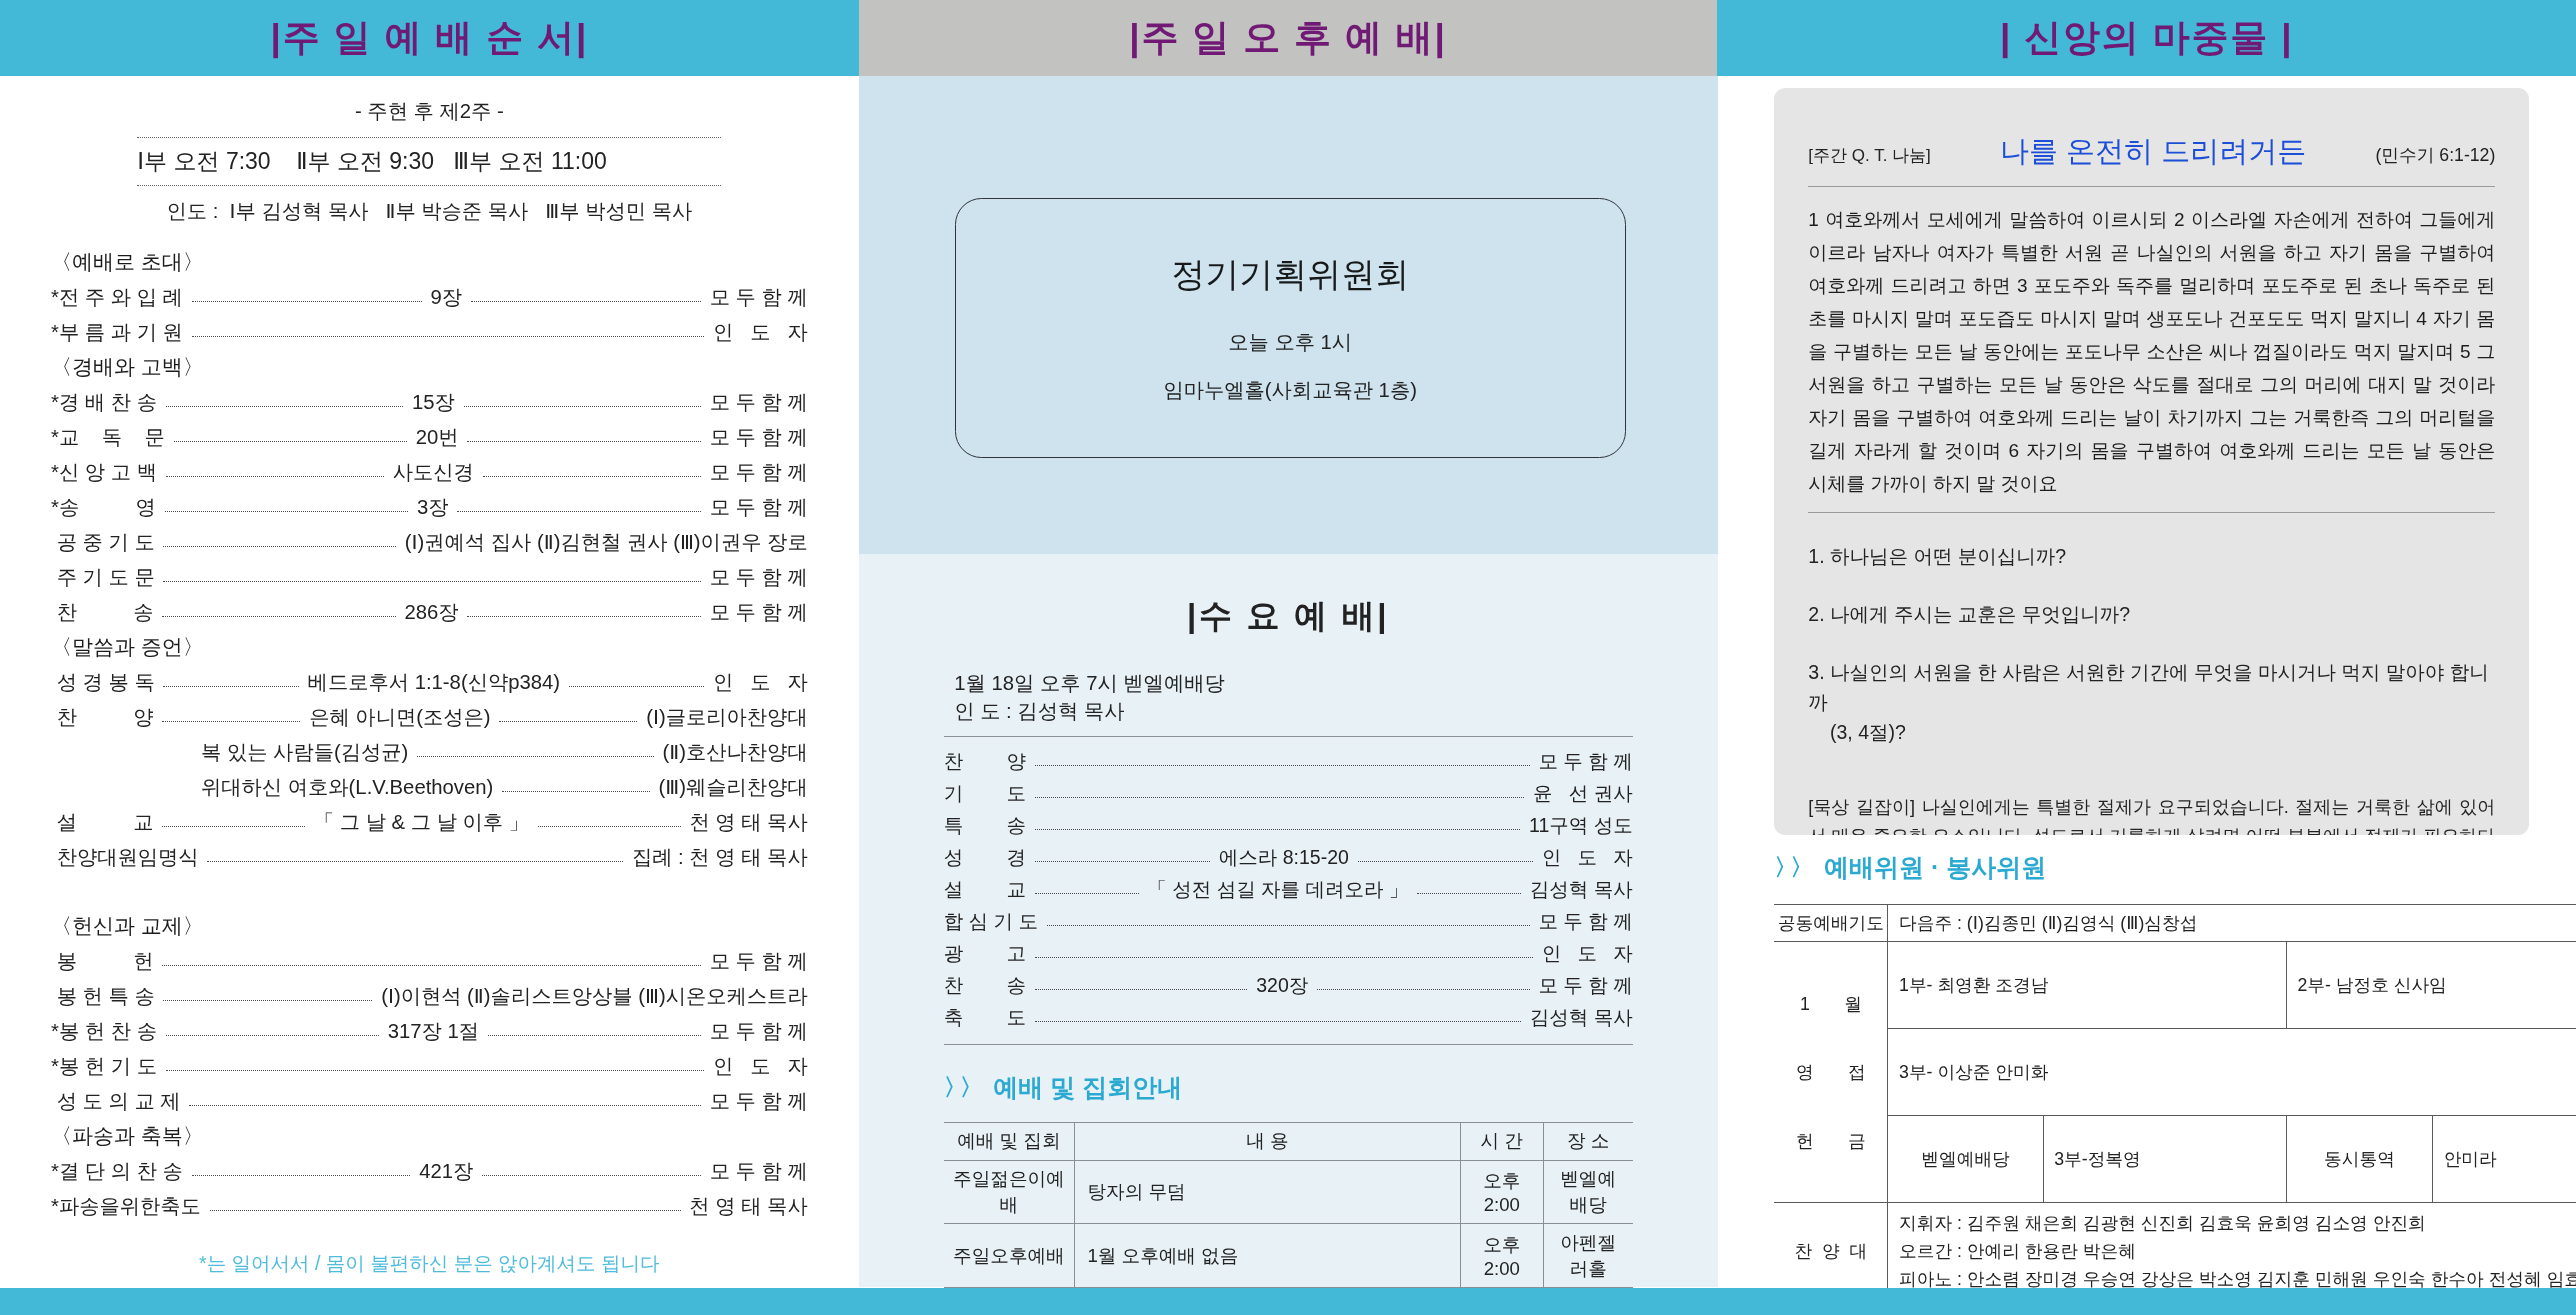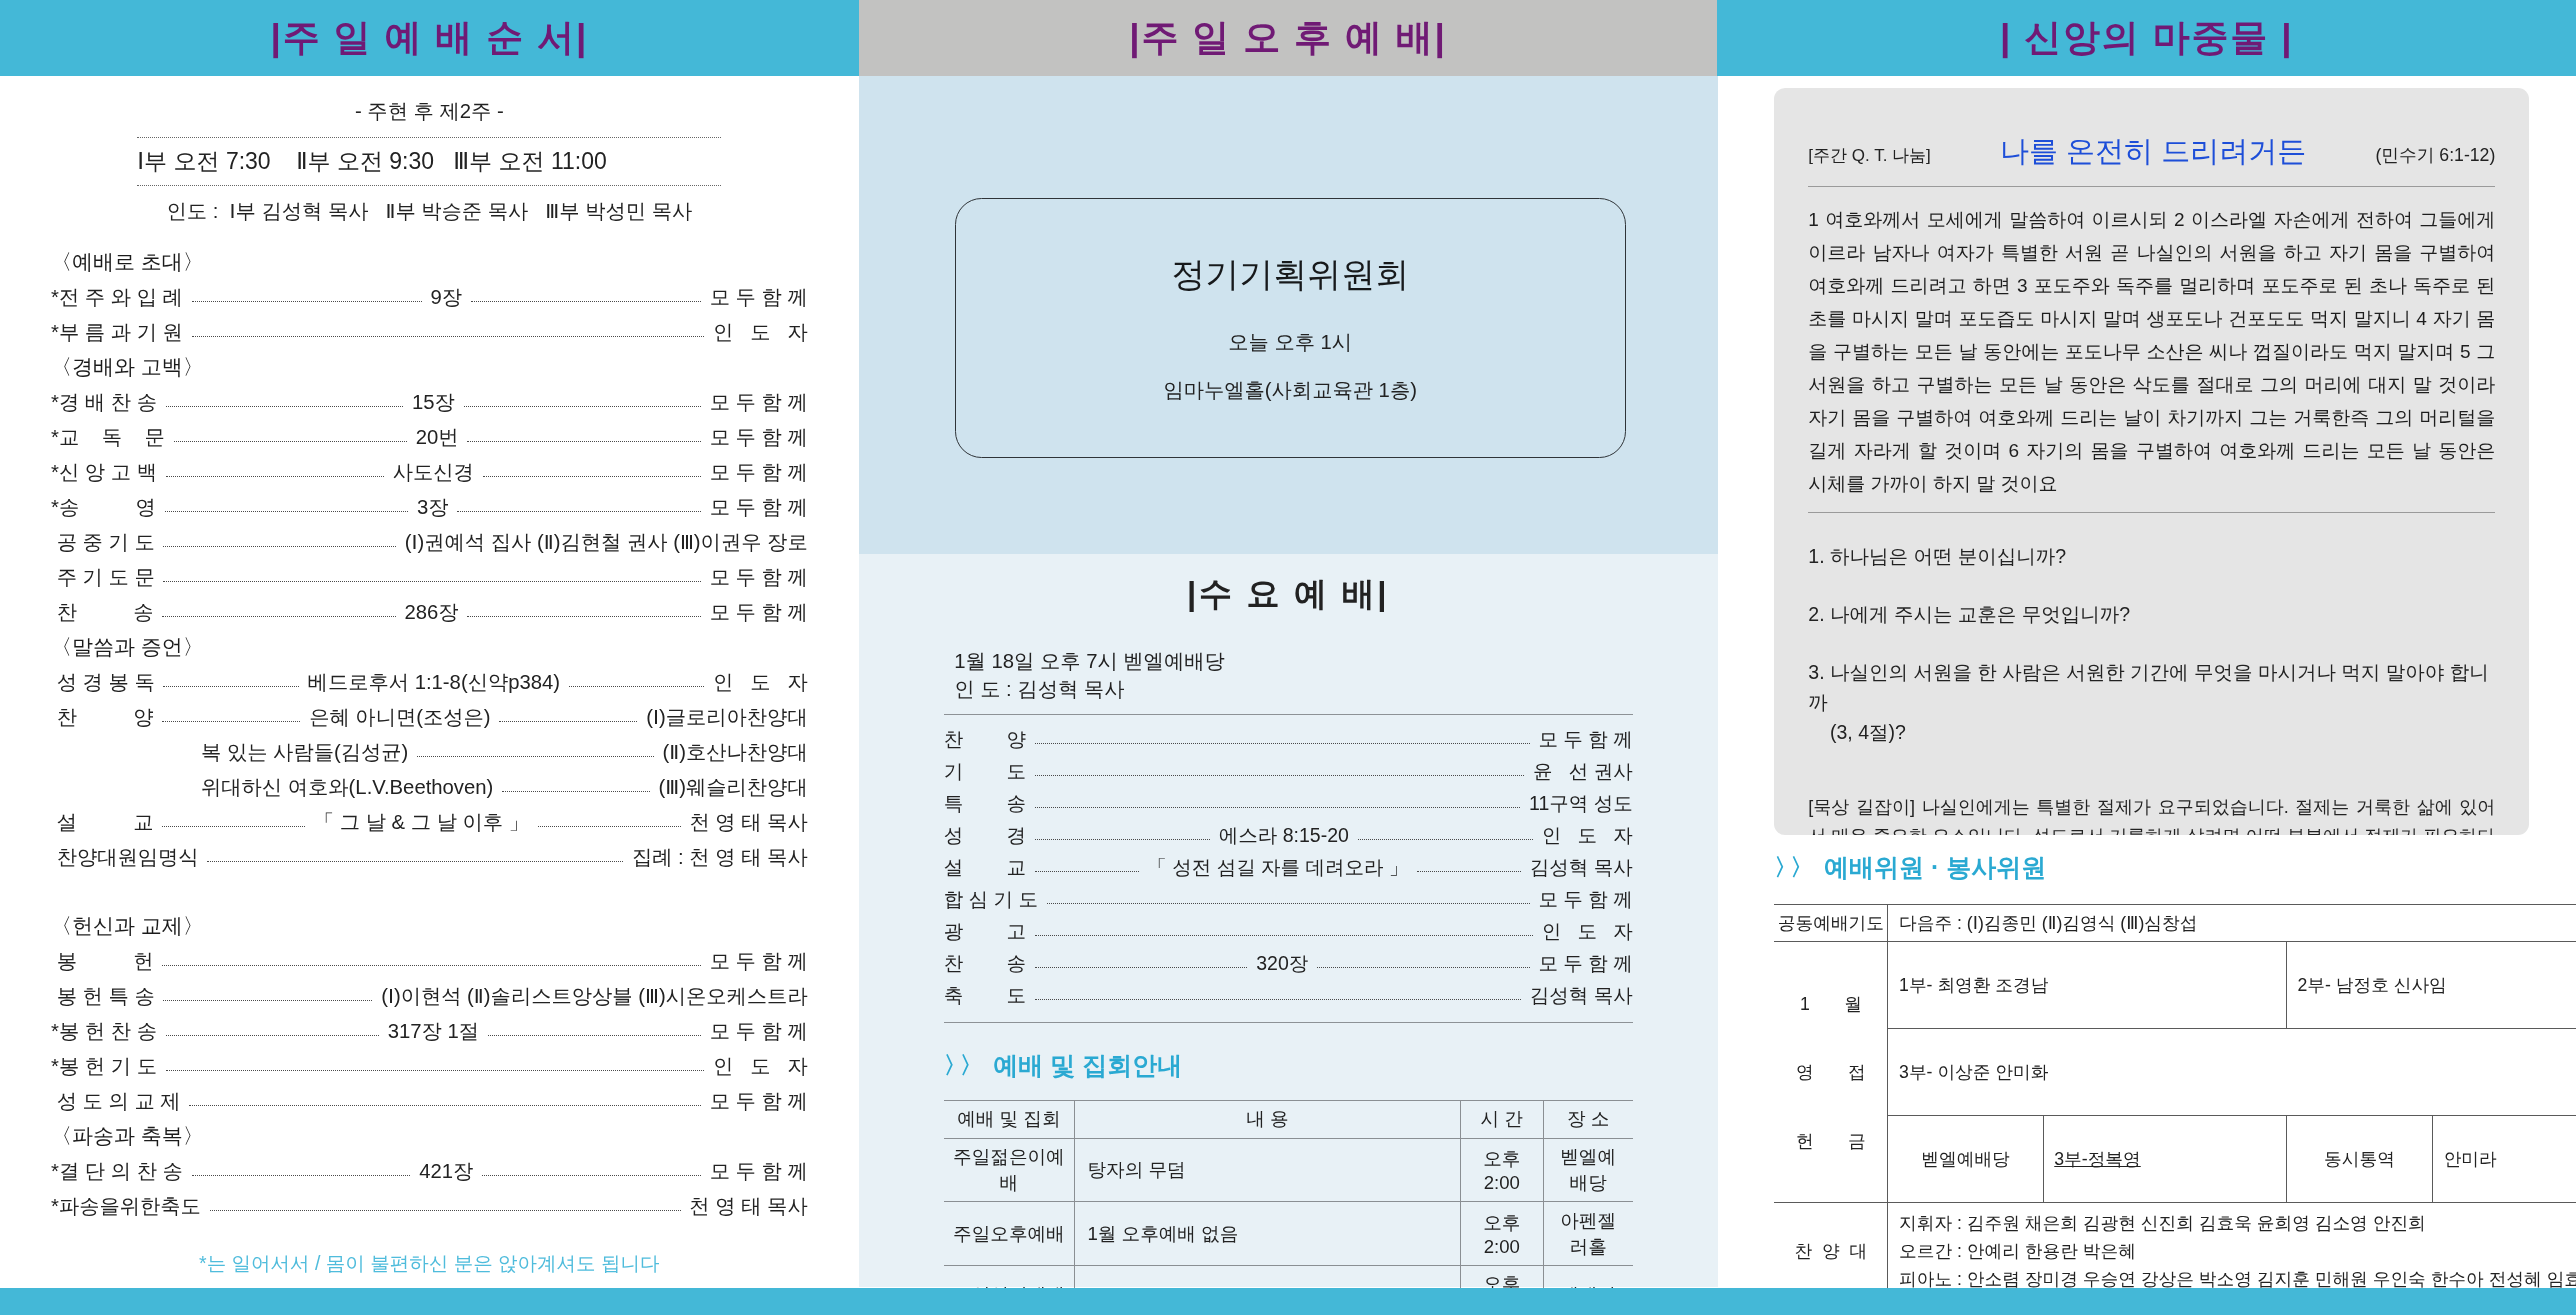--- a/index.html
+++ b/index.html
@@ -29,21 +29,21 @@
   .foot-note{position:absolute;left:0;right:0;bottom:39px;text-align:center;color:#4fbcdc;font-size:19.5px;}
 
   
   .blue-top{position:absolute;top:76px;left:0;width:859px;height:478px;background:#cfe3ee;}
   .pale-bottom{position:absolute;top:554px;left:0;width:859px;height:733px;background:#e8f1f6;}
   .meet-box{position:absolute;top:122px;left:96px;width:669px;height:258px;border:1.8px solid #2f3438;border-radius:26.5px;background:transparent;display:flex;flex-direction:column;align-items:center;justify-content:center;}
   .meet-title{font-size:34px;color:#17191b;}
   .meet-time{font-size:20.3px;margin-top:30px;}
   .meet-place{font-size:20.3px;margin-top:19.5px;}
   .wed{padding:0 85px;}
-  .wed-title{text-align:center;font-size:33px;font-weight:700;letter-spacing:2.7px;padding-top:18px;white-space:pre;}
+  .wed-title{text-align:center;font-size:33px;font-weight:700;letter-spacing:2.7px;padding-top:40px;white-space:pre;}
   .wed-meta{display:flex;justify-content:space-between;align-items:baseline;margin-top:30px;font-size:20.3px;padding:0 10.6px;flex-direction:column;}
   .rule{border:none;border-top:1.8px solid #8d9296;margin:10.6px 0 8.8px 0;}
   .wed-rows .row{height:32px;font-size:19.5px;}
   .mid-heading{margin-top:26.5px;display:flex;align-items:center;gap:10.6px;color:#2aa9d2;font-size:25px;font-weight:700;}
   .mid-heading .chev{font-size:23px;letter-spacing:-7px;padding-right:7px;}
   table.schedule{width:100%;border-collapse:collapse;margin-top:17.7px;font-size:18.6px;color:#222;border-top:1.8px solid #777;border-bottom:1.8px solid #777;}
   table.schedule th,table.schedule td{border:0.9px solid #8a8f93;padding:5.3px 8.8px;font-weight:normal;text-align:center;height:21px;}
   table.schedule th:first-child,table.schedule td:first-child{border-left:none;}
   table.schedule th:last-child,table.schedule td:last-child{border-right:none;}
   table.schedule td.c-content{text-align:left;padding-left:12.4px;}
@@ -386,21 +386,21 @@
           <div class="off-line">헌       금</div>
         </td>
         <td class="val" colspan="2">1부- 최영환 조경남</td>
         <td class="val last" colspan="2">2부- 남정호 신사임</td>
       </tr>
       <tr>
         <td class="val last" colspan="4">3부- 이상준 안미화</td>
       </tr>
       <tr>
         <td class="val" style="width:133px;text-align:center;">벧엘예배당</td>
-        <td class="val" style="width:221px;text-decoration:underline;">3부-정복영</td>
+        <td class="val" style="width:221px;">3부-정복영</td>
         <td class="val" style="width:124px;text-align:center;">동시통역</td>
         <td class="val last">안미라</td>
       </tr>
       <tr>
         <td class="lab">찬  양  대</td>
         <td class="val last" colspan="4">
           <div class="choir-line">지휘자 : 김주원 채은희 김광현 신진희 김효욱 윤희영 김소영 안진희</div>
           <div class="choir-line">오르간 : 안예리 한용란 박은혜</div>
           <div class="choir-line">피아노 : 안소렴 장미경 우승연 강상은 박소영 김지훈 민해원 우인숙 한수아 전성혜 임효선</div>
         </td>

